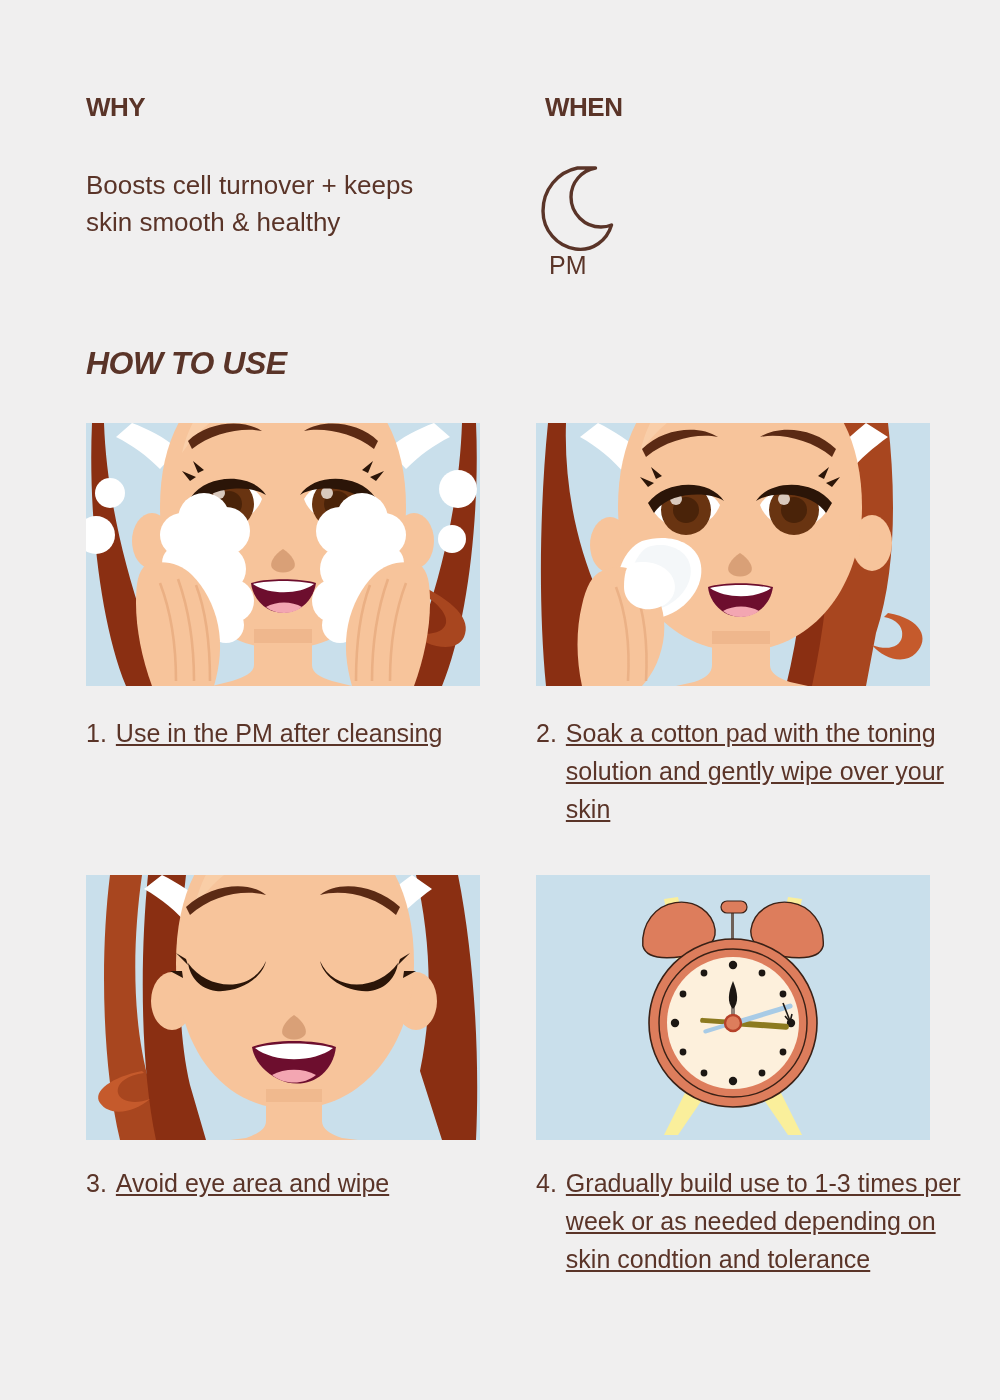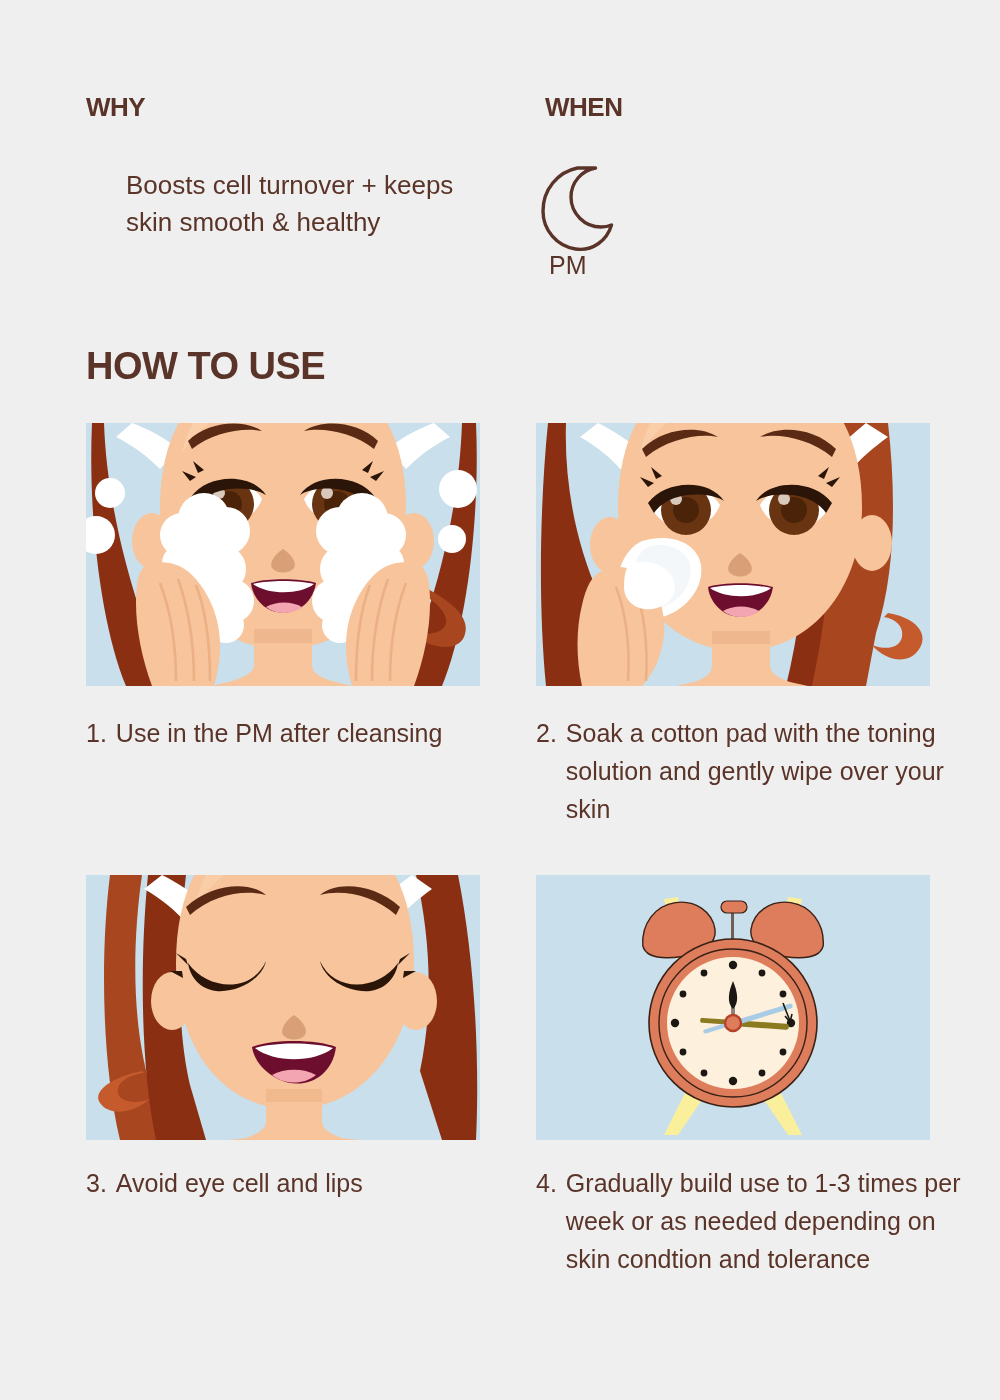--- a/index.html
+++ b/index.html
@@ -17,32 +17,31 @@
   .sect-head {
     position: absolute;
     font-weight: bold;
     font-size: 26px;
     letter-spacing: -0.5px;
     color: #5a3428;
     white-space: nowrap;
   }
   #why-head  { left: 86px;  top: 92px; }
   #when-head { left: 537px; top: 92px; margin-left: 8px; }
-  #how-head  { left: 86px;  top: 345px; font-size: 38px; }
+  #how-head  { left: 86px;  top: 345px; font-size: 32px; font-style: italic; }
 
   
   #why-body {
     position: absolute;
     left: 86px; top: 167px;
     width: 370px;
     font-size: 26px;
     line-height: 37px;
     color: #5a3428;
     font-weight: 400;
-    margin-left: 40px;
   }
 
   
   #moon-wrap { position: absolute; left: 537px; top: 166px; width: 90px; height: 86px; }
   #pm-label {
     position: absolute; left: 549px; top: 251px;
     font-size: 25px; color: #5a3428;
   }
 
   
@@ -57,21 +56,21 @@
   .p4 { left: 536px; top: 875px;  width: 394px; height: 265px; }
 
   .caption {
     position: absolute;
     font-size: 25px;
     line-height: 38px;
     color: #5a3428;
     display: flex;
   }
   .caption .num { flex: 0 0 auto; padding-right: 9px; }
-  .caption .txt { flex: 1 1 auto; }
+  .caption .txt { flex: 1 1 auto; text-decoration: underline; }
   .c1 { left: 86px;  top: 714px; width: 400px; }
   .c2 { left: 536px; top: 714px; width: 418px; }
   .c3 { left: 86px;  top: 1164px; width: 420px; }
   .c4 { left: 536px; top: 1164px; width: 430px; }
 
   svg { display: block; }
 </style>
 </head>
 <body>
 
@@ -339,20 +338,20 @@
   <div class="caption c1">
     <span class="num">1.</span>
     <span class="txt">Use in the PM after cleansing</span>
   </div>
   <div class="caption c2">
     <span class="num">2.</span>
     <span class="txt">Soak a cotton pad with the toning solution and gently wipe over your skin</span>
   </div>
   <div class="caption c3">
     <span class="num">3.</span>
-    <span class="txt">Avoid eye cell and lips</span>
+    <span class="txt">Avoid eye area and wipe</span>
   </div>
   <div class="caption c4">
     <span class="num">4.</span>
     <span class="txt">Gradually build use to 1-3 times per week or as needed depending on skin condtion and tolerance</span>
   </div>
 
 </div>
 
 </body></html>

